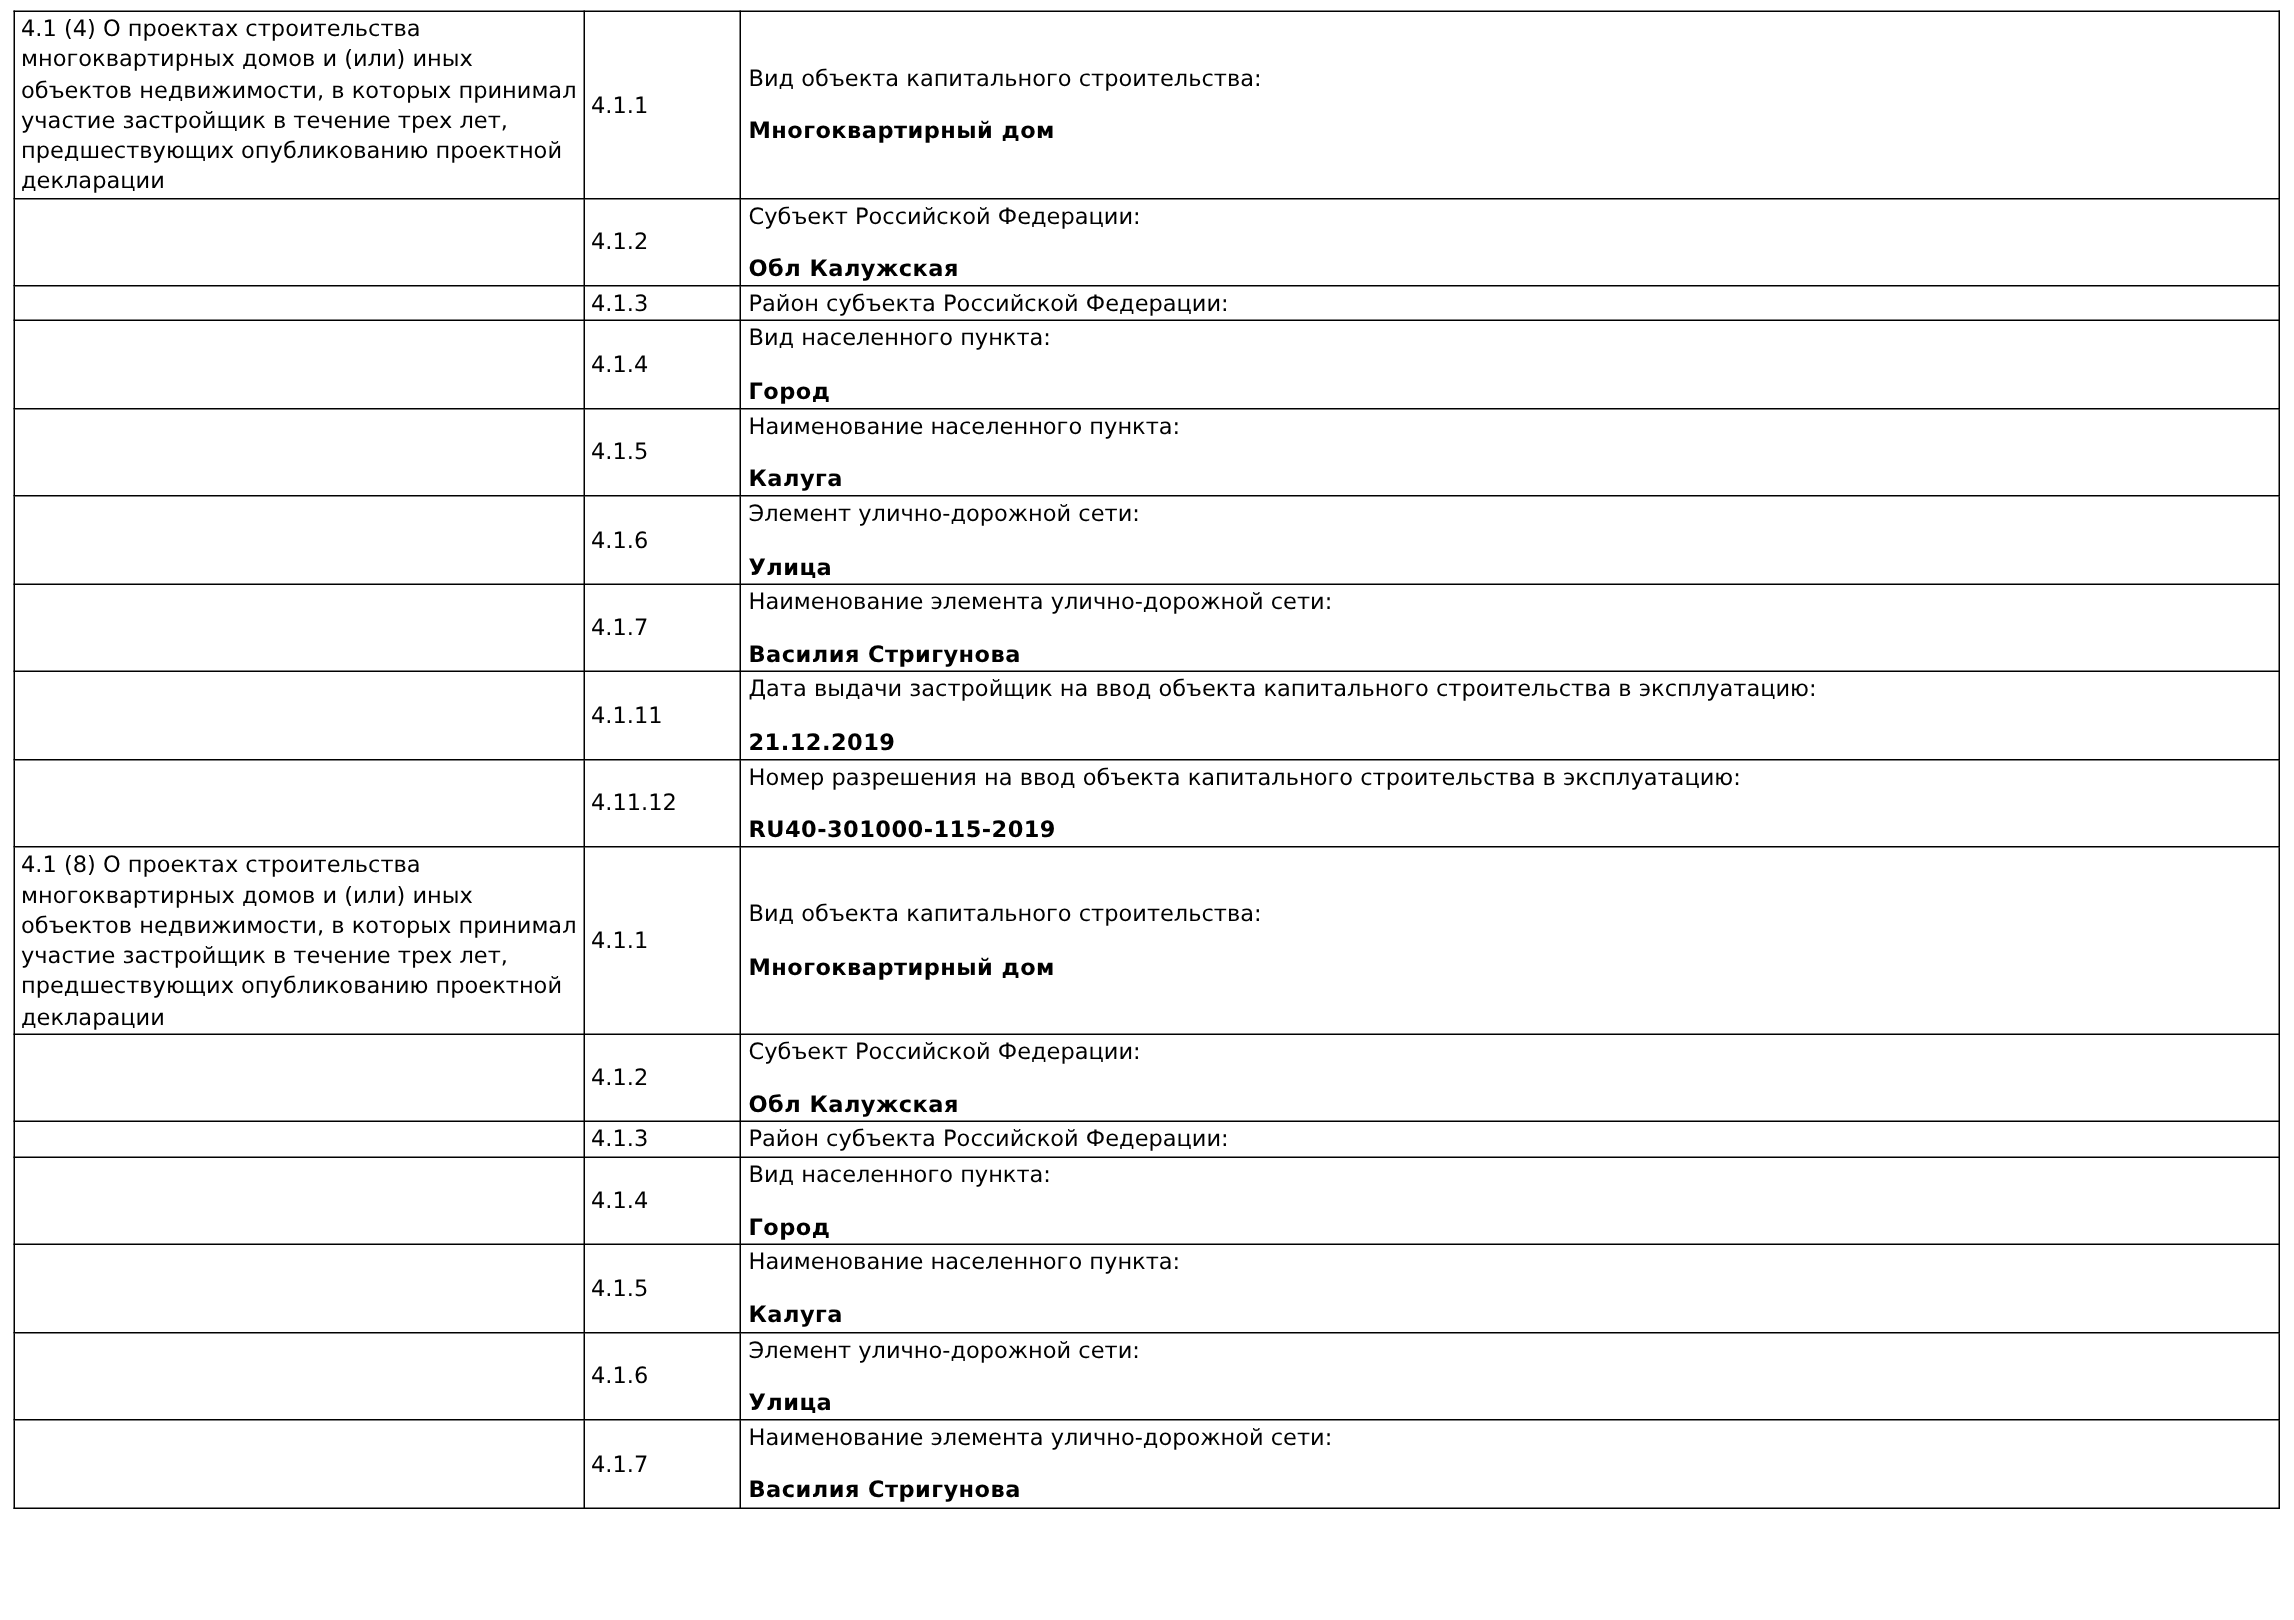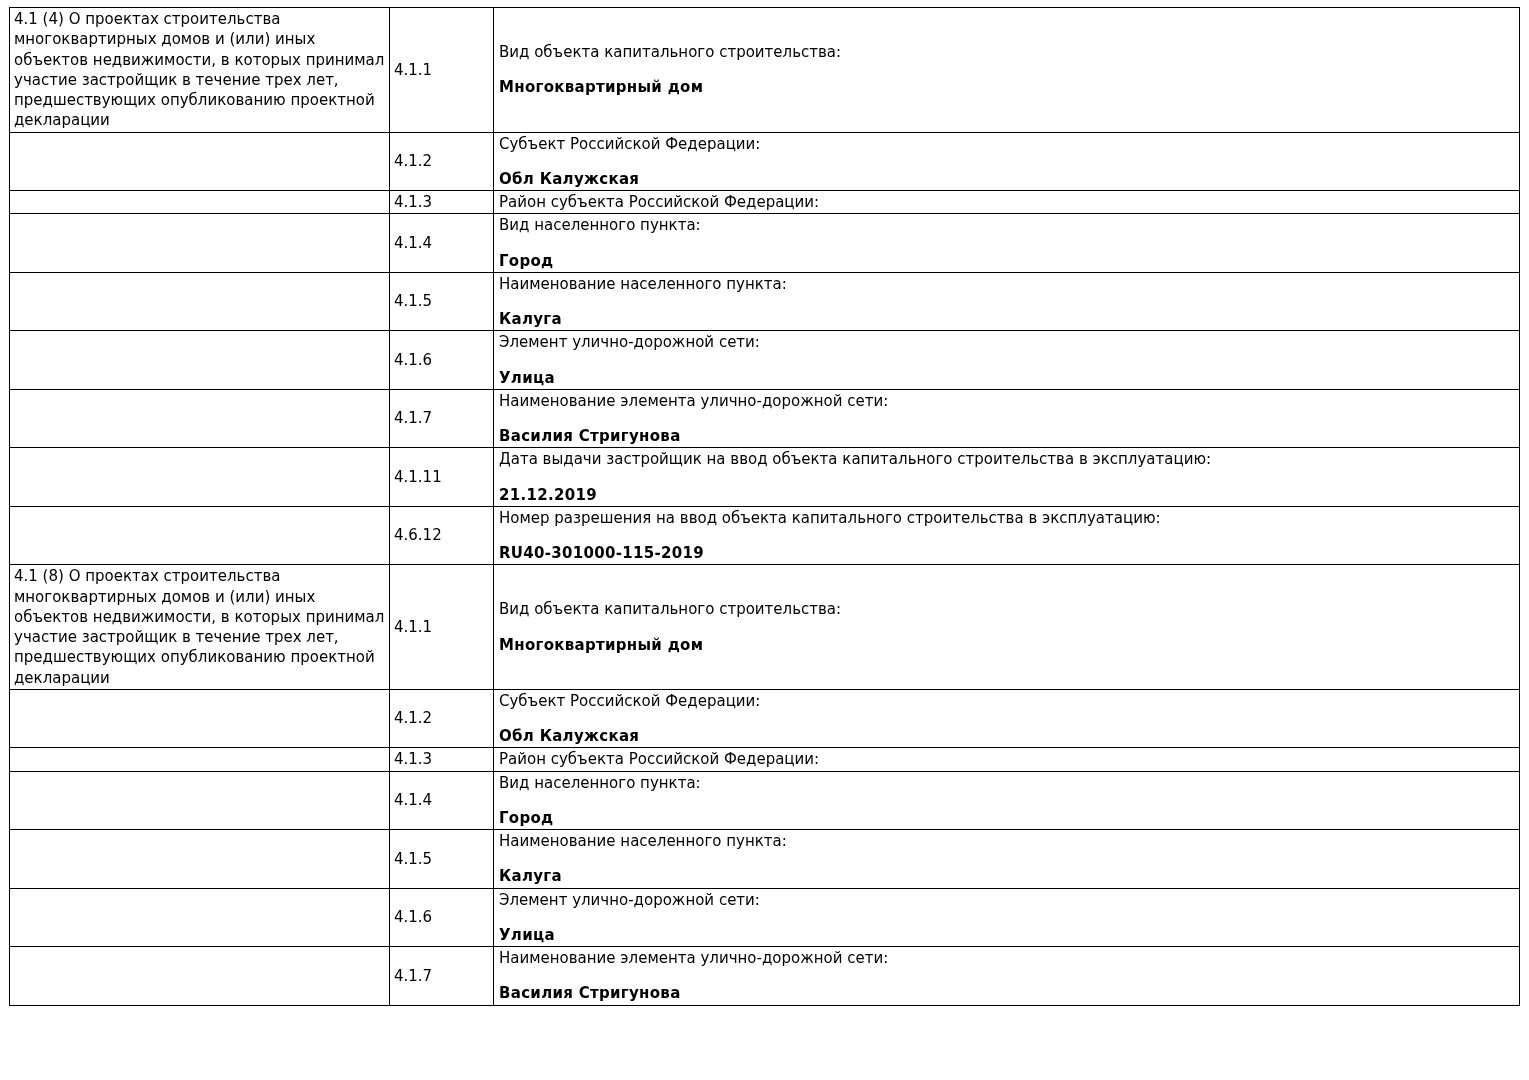--- a/index.html
+++ b/index.html
@@ -105,21 +105,21 @@
       <tr>
         <td class="c1"></td>
         <td class="c2">4.1.11</td>
         <td class="c3">
           <div>Дата выдачи застройщик на ввод объекта капитального строительства в эксплуатацию:</div>
           <div class="value">21.12.2019</div>
         </td>
       </tr>
       <tr>
         <td class="c1"></td>
-        <td class="c2">4.6.12</td>
+        <td class="c2">4.11.12</td>
         <td class="c3">
           <div>Номер разрешения на ввод объекта капитального строительства в эксплуатацию:</div>
           <div class="value">RU40-301000-115-2019</div>
         </td>
       </tr>
       <tr>
         <td class="c1">4.1 (8) О проектах строительства многоквартирных домов и (или) иных объектов недвижимости, в которых принимал участие застройщик в течение трех лет, предшествующих опубликованию проектной декларации</td>
         <td class="c2">4.1.1</td>
         <td class="c3">
           <div>Вид объекта капитального строительства:</div>

